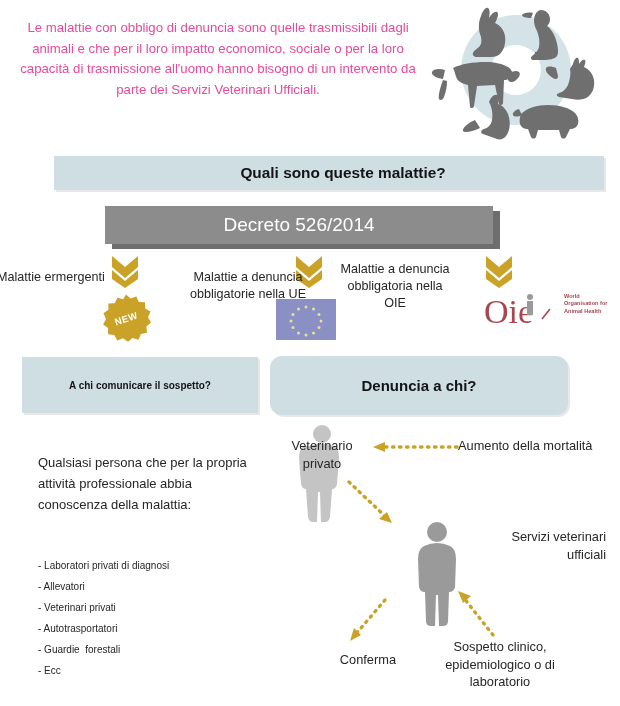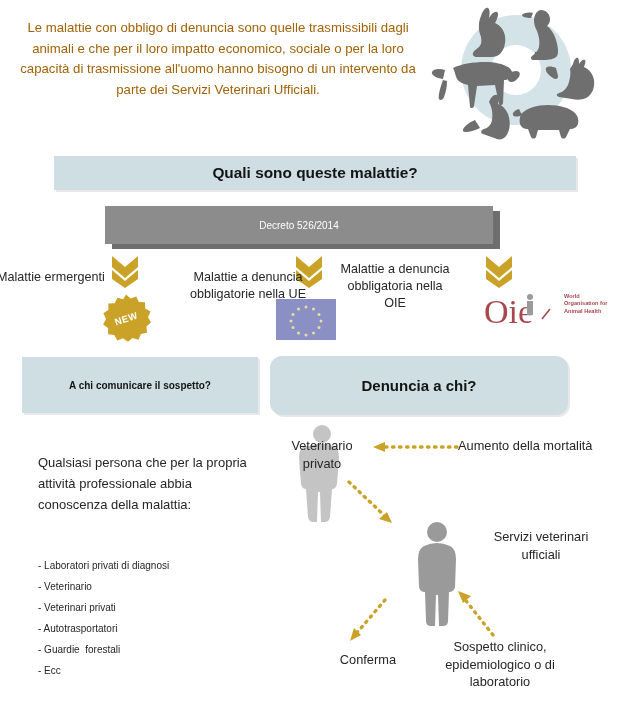--- a/index.html
+++ b/index.html
@@ -21,21 +21,21 @@
 
   
   #intro-paragraph {
     position: absolute;
     left: 18px;
     top: 18px;
     width: 400px;
     text-align: center;
     font-size: 13.2px;
     line-height: 20.5px;
-    color: #a16207;
+    color: #ec4899;
   }
 
   
   #animal-ring {
     position: absolute;
     left: 423px;
     top: 2px;
     width: 190px;
     height: 142px;
   }
@@ -51,20 +51,21 @@
     text-align: center;
     font-weight: bold;
     color: #141414;
   }
   #banner-quali {
     left: 54px;
     top: 156px;
     width: 522px;
     height: 34px;
     font-size: 15.4px;
+    padding-left: 28px;
   }
   #banner-a-chi {
     left: 22px;
     top: 357px;
     width: 236px;
     height: 56px;
     font-size: 10px;
     line-height: 21px;
     text-align: center;
   }
@@ -90,21 +91,21 @@
     position: absolute;
     left: 105px;
     top: 206px;
     width: 388px;
     height: 38px;
     background: #8c8c8c;
     display: flex;
     align-items: center;
     justify-content: center;
     color: #ffffff;
-    font-size: 10px;
+    font-size: 19px;
   }
 
   
   .chevron {
     position: absolute;
     width: 30px;
     height: 34px;
   }
   #chevron-left  { left: 110px; top: 254px; }
   #chevron-mid   { left: 294px; top: 254px; }
@@ -239,21 +240,21 @@
   #label-aumento {
     left: 458px;
     top: 437px;
     width: 140px;
     text-align: left;
   }
   #label-servizi {
     left: 476px;
     top: 528px;
     width: 130px;
-    text-align: center;
+    text-align: right;
   }
   #label-conferma {
     left: 296px;
     top: 651px;
     width: 100px;
     text-align: right;
   }
   #label-sospetto {
     left: 420px;
     top: 638px;
@@ -367,21 +368,21 @@
   </div>
 
   <div class="teal-banner" id="banner-a-chi">A chi comunicare il sospetto?</div>
 
   <div class="teal-banner" id="banner-denuncia">Denuncia a chi?</div>
 
   <div id="left-body">Qualsiasi persona che per la propria attività professionale abbia conoscenza della malattia:</div>
 
   <div id="left-list">
     <div>- Laboratori privati di diagnosi</div>
-    <div>- Veterinario</div>
+    <div>- Allevatori</div>
     <div>- Veterinari privati</div>
     <div>- Autotrasportatori</div>
     <div>- Guardie  forestali</div>
     <div>- Ecc</div>
   </div>
 
   <svg id="flow-svg" viewBox="0 0 355 286">
 
     <g fill="#c4c4c4">
       <circle cx="57" cy="14" r="9"></circle>

